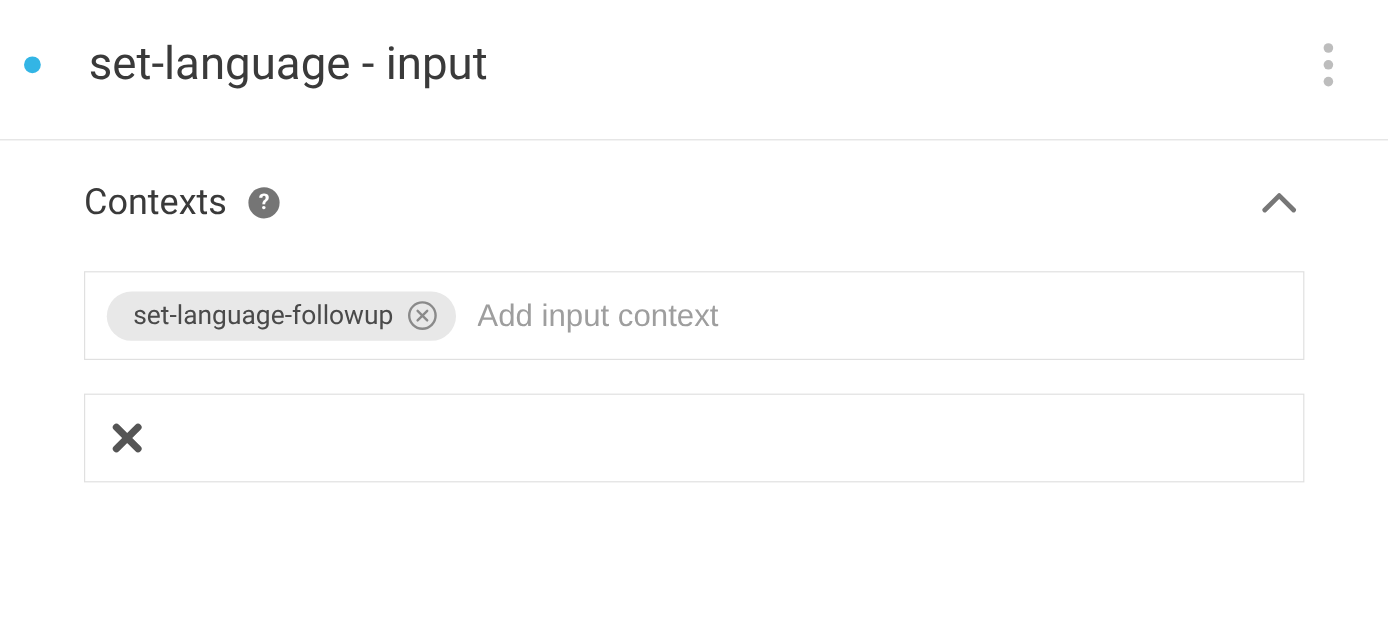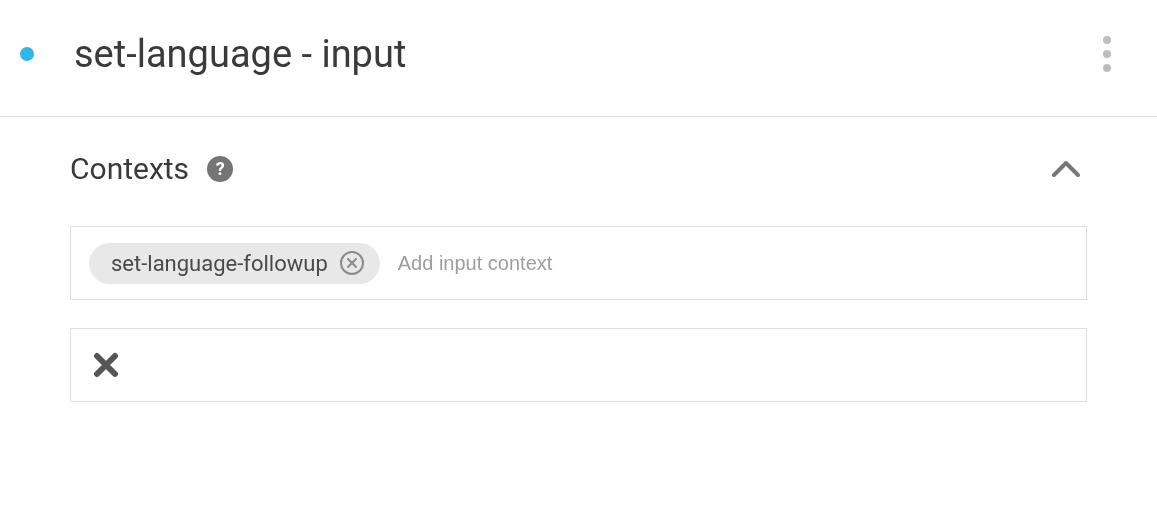--- a/index.html
+++ b/index.html
@@ -106,21 +106,21 @@
     width: 24px; height: 24px;
     border: 2px solid #8a8a8a;
     border-radius: 50%;
     display: inline-flex; align-items: center; justify-content: center;
     cursor: pointer;
   }
   .chip-x svg { display:block; }
   .ctx-input {
     border: none;
     outline: none;
-    font-size: 20px;
+    font-size: 26px;
     color: #4d7c0f;
     flex: 1 1 auto;
     background: transparent;
   }
   .ctx-input::placeholder { color: #9e9e9e; }
   .x-clear {
     cursor: pointer;
     padding: 4px;
   }
   .x-clear svg { display:block; }

